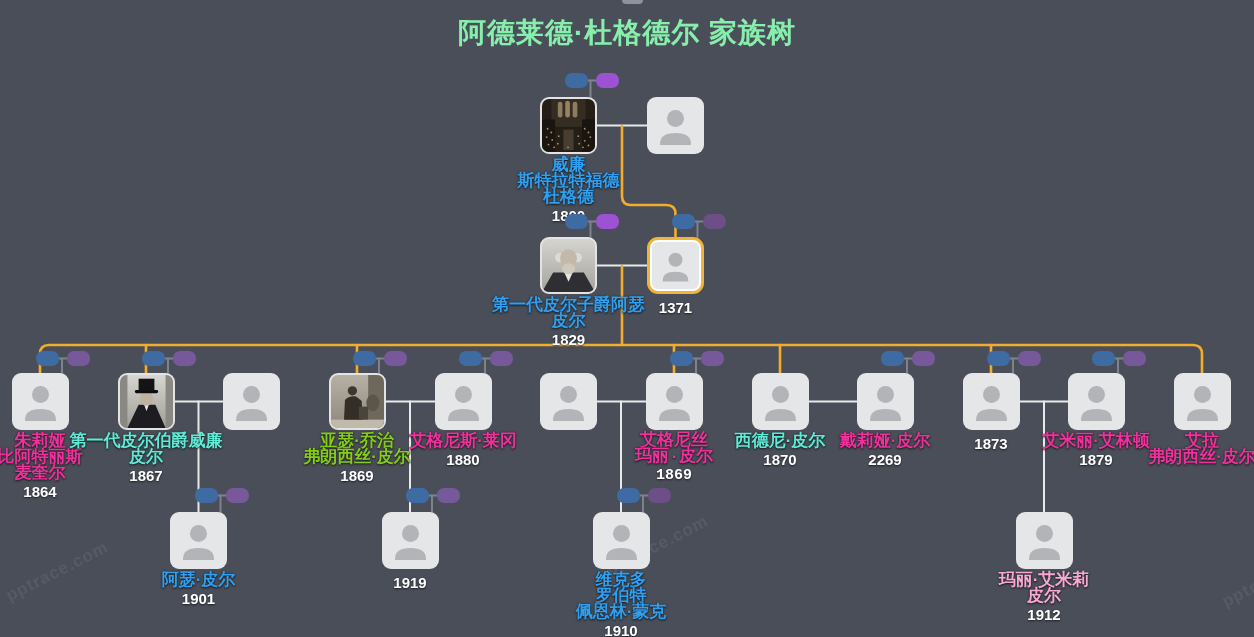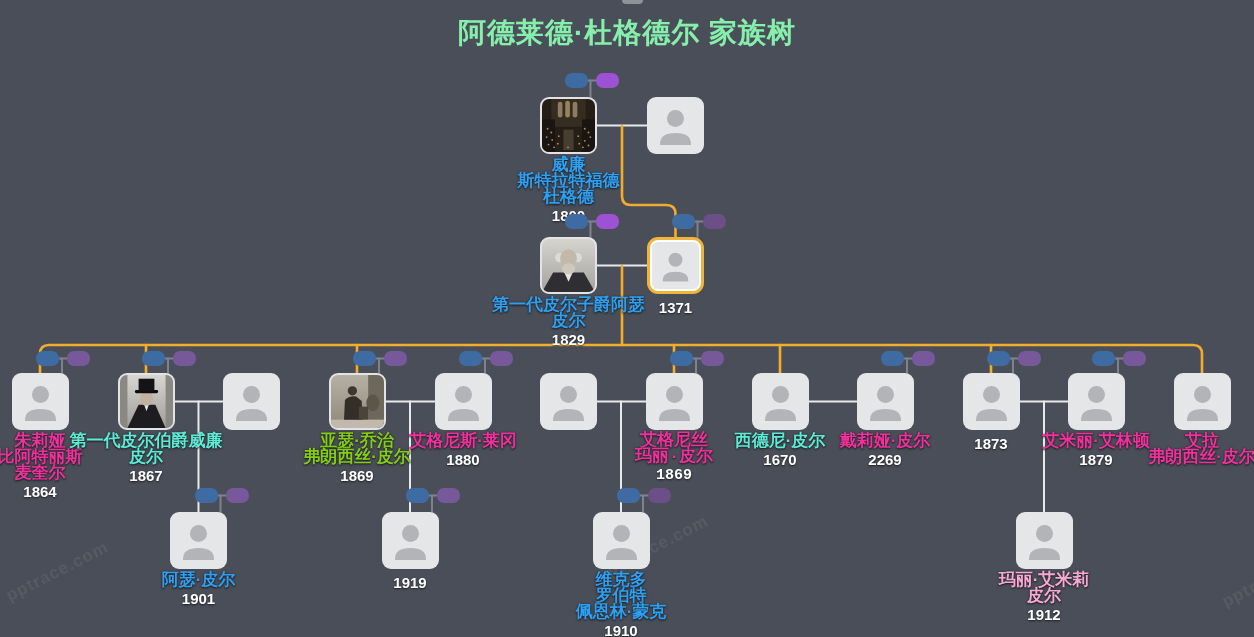--- a/index.html
+++ b/index.html
@@ -292,21 +292,21 @@
       <div class="card" style="left: 751.5px; top: 373px;">
         <svg viewBox="0 0 57 57">
    <circle cx="28.5" cy="21.5" r="8.5" fill="#b2b4b8"></circle>
    <path d="M13 47 Q13 36 28.5 36 Q44 36 44 47 L44 48 L13 48 Z" fill="#b2b4b8"></path>
  </svg>
       </div>
       <div class="label" style="left: 690px; top: 433px;">
         <div class="nm" style="color: #5eead4;">
           <div>西德尼·皮尔</div>
         </div>
-        <div class="yr">1670</div>
+        <div class="yr">1870</div>
       </div>
       <div class="card" style="left: 856.5px; top: 373px;">
         <svg viewBox="0 0 57 57">
    <circle cx="28.5" cy="21.5" r="8.5" fill="#b2b4b8"></circle>
    <path d="M13 47 Q13 36 28.5 36 Q44 36 44 47 L44 48 L13 48 Z" fill="#b2b4b8"></path>
  </svg>
       </div>
       <div class="label" style="left: 795px; top: 433px;">
         <div class="nm" style="color: rgb(240, 48, 155);">
           <div>戴莉娅·皮尔</div>

